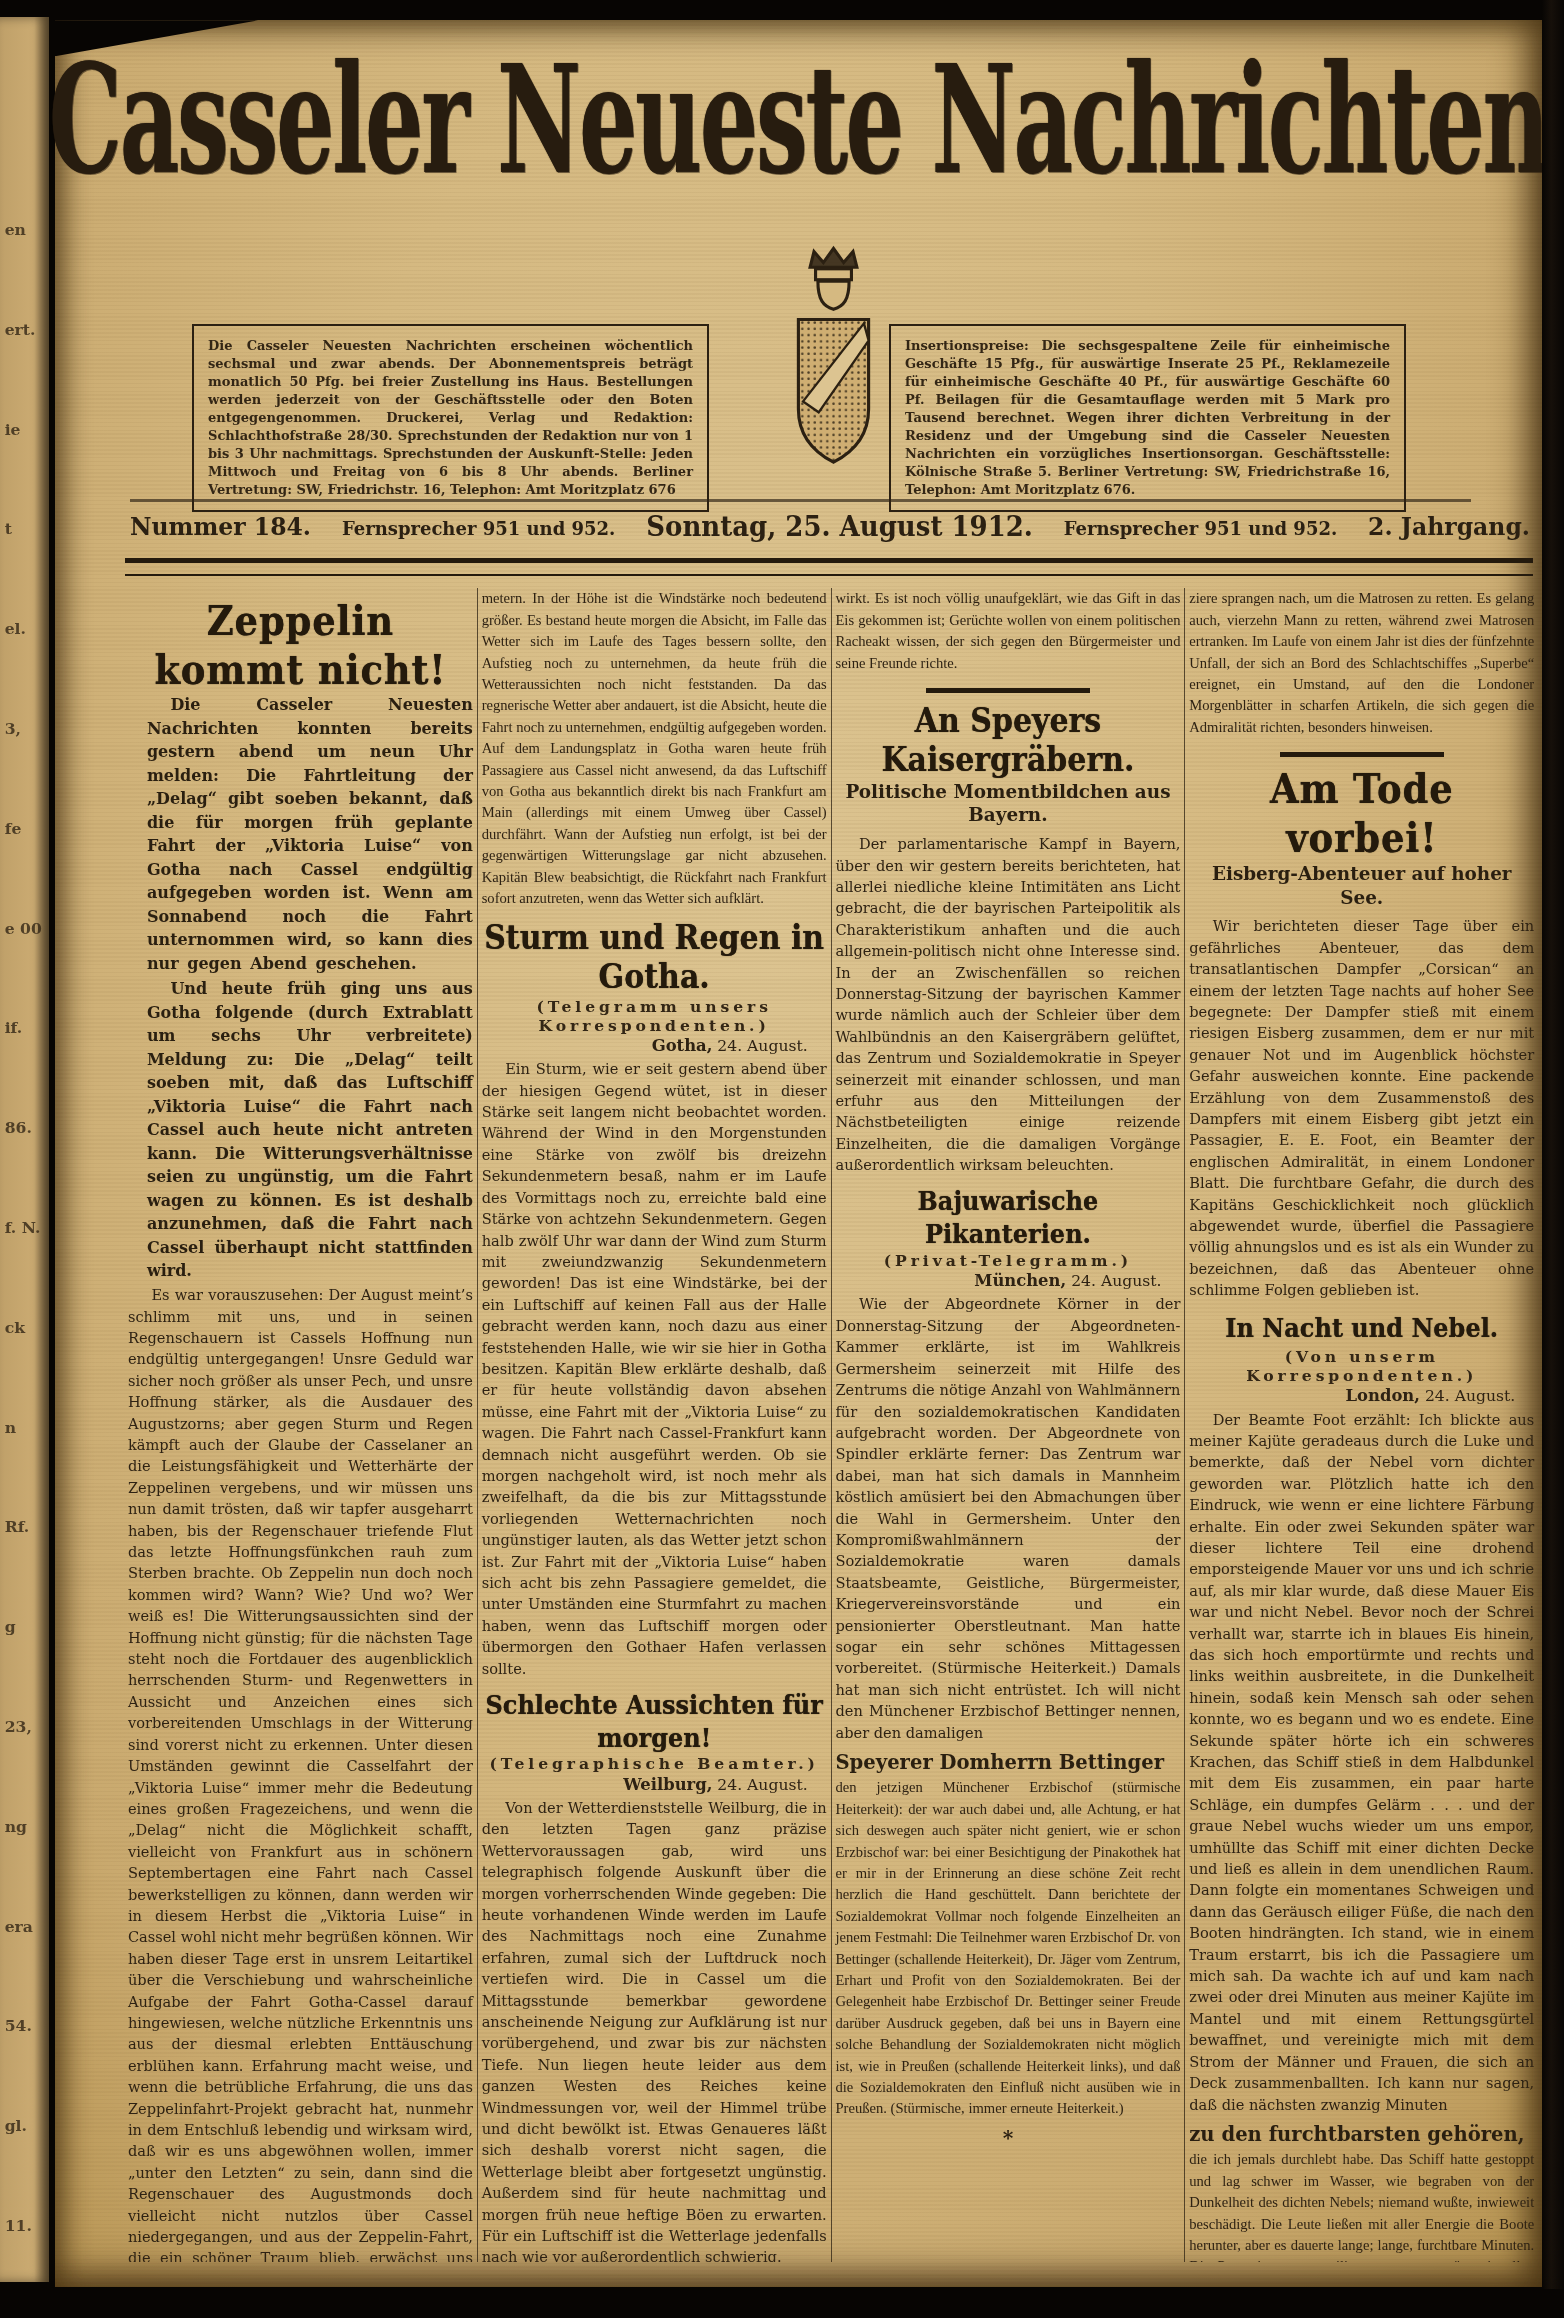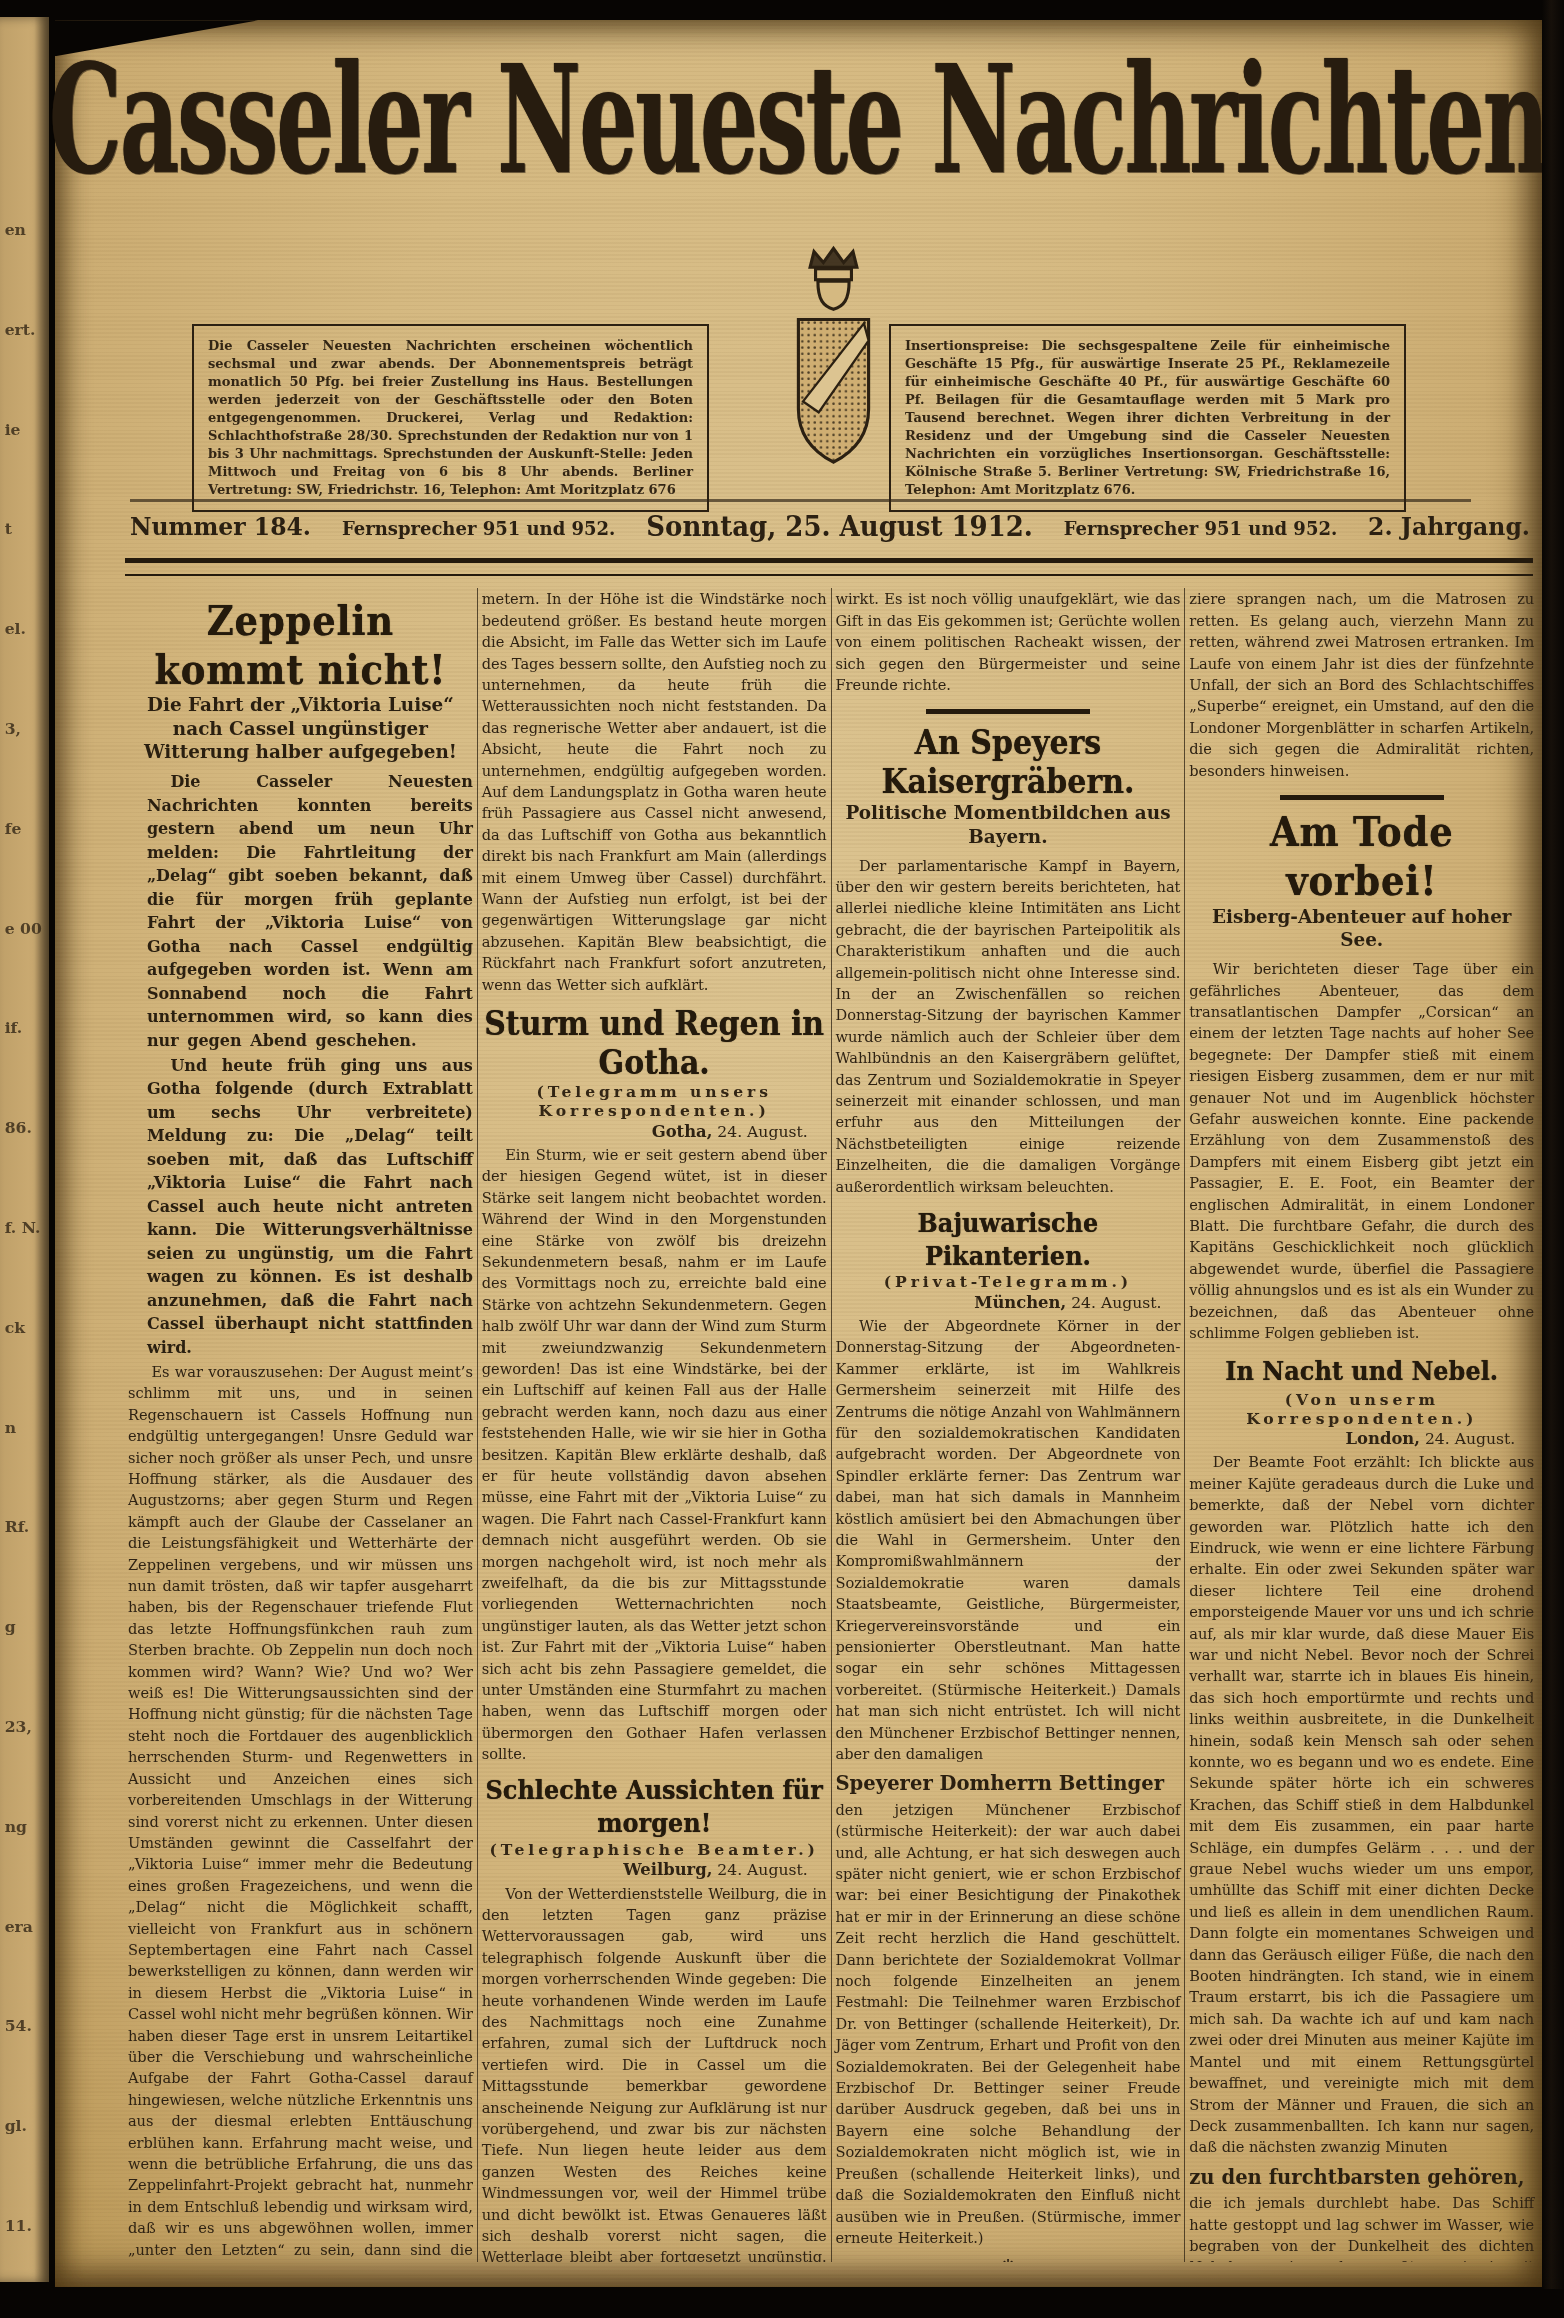--- a/index.html
+++ b/index.html
@@ -62,21 +62,21 @@
   .columns{
     position:absolute;left:69px;top:568px;width:1417px;height:1674px;
     display:flex;gap:0;
   }
   .col{
     width:345px;height:100%;overflow:hidden;flex:0 0 auto;
     padding:0 3.9px;text-align:justify;
   }
   .col + .col{border-left:1.6px solid rgba(43,32,18,.75);}
   p.b{margin:0 0 1.6px 0;font-size:14.6px;line-height:21.4px;text-indent:23.5px;color:#2e2213;}
-  p.b.ni{text-indent:0;}
+  p.b.ni{text-indent:0;font-family:Liberation Serif, serif;}
   p.b.lead{font-size:16px;line-height:23.5px;margin-left:19px;word-spacing:3.1px;font-weight:bold;color:#2a1f10;}
   .h1{font-weight:bold;text-align:center;color:#241a0c;margin:12.5px 0 4.7px 0;transform:scaleY(1.12);text-shadow:0 0 0.8px #241a0c;}
   .h1.xl{font-size:37px;letter-spacing:0.8px;}
   .h1.lg{font-size:30px;}
   .h1.md{font-size:24px;}
   .h2{font-weight:bold;text-align:center;font-size:18.4px;line-height:23.5px;margin:1.6px 0 6.3px 0;color:#2a1f10;}
   .h2.inline-l{text-align:left;font-size:19.6px;margin:7.8px 0 3.1px 0;}
   .tg{text-align:center;font-size:15.6px;letter-spacing:3.9px;margin:0 0 1.6px 0;font-weight:bold;color:#332615;}
   .dl{text-align:right;font-size:15.6px;margin:0 19px 3.1px 0;color:#2e2213;}
   .dl b{font-size:16.4px;}
@@ -153,21 +153,20 @@
     <span class="date">Sonntag, 25. August 1912.</span>
     <span class="tel">Fernsprecher 951 und 952.</span>
     <span class="vol">2. Jahrgang.</span>
   </div>
 
   <div class="doublerule"></div>
 
   <div class="columns">
       <div class="col">
         <div class="h1 xl">Zeppelin kommt nicht!</div>
-        <div class="h2">Die Fahrt der „Viktoria Luise“ nach Cassel ungünstiger Witterung halber aufgegeben!</div>
         <p class="b lead">Die Casseler Neuesten Nachrichten konnten bereits gestern abend um neun Uhr melden: Die Fahrtleitung der „Delag“ gibt soeben bekannt, daß die für morgen früh geplante Fahrt der „Viktoria Luise“ von Gotha nach Cassel endgültig aufgegeben worden ist. Wenn am Sonnabend noch die Fahrt unternommen wird, so kann dies nur gegen Abend geschehen.</p>
         <p class="b lead">Und heute früh ging uns aus Gotha folgende (durch Extrablatt um sechs Uhr verbreitete) Meldung zu: Die „Delag“ teilt soeben mit, daß das Luftschiff „Viktoria Luise“ die Fahrt nach Cassel auch heute nicht antreten kann. Die Witterungsverhältnisse seien zu ungünstig, um die Fahrt wagen zu können. Es ist deshalb anzunehmen, daß die Fahrt nach Cassel überhaupt nicht stattfinden wird.</p>
         <p class="b">Es war vorauszusehen: Der August meint’s schlimm mit uns, und in seinen Regenschauern ist Cassels Hoffnung nun endgültig untergegangen! Unsre Geduld war sicher noch größer als unser Pech, und unsre Hoffnung stärker, als die Ausdauer des Augustzorns; aber gegen Sturm und Regen kämpft auch der Glaube der Casselaner an die Leistungsfähigkeit und Wetterhärte der Zeppelinen vergebens, und wir müssen uns nun damit trösten, daß wir tapfer ausgeharrt haben, bis der Regenschauer triefende Flut das letzte Hoffnungsfünkchen rauh zum Sterben brachte. Ob Zeppelin nun doch noch kommen wird? Wann? Wie? Und wo? Wer weiß es! Die Witterungsaussichten sind der Hoffnung nicht günstig; für die nächsten Tage steht noch die Fortdauer des augenblicklich herrschenden Sturm- und Regenwetters in Aussicht und Anzeichen eines sich vorbereitenden Umschlags in der Witterung sind vorerst nicht zu erkennen. Unter diesen Umständen gewinnt die Casselfahrt der „Viktoria Luise“ immer mehr die Bedeutung eines großen Fragezeichens, und wenn die „Delag“ nicht die Möglichkeit schafft, vielleicht von Frankfurt aus in schönern Septembertagen eine Fahrt nach Cassel bewerkstelligen zu können, dann werden wir in diesem Herbst die „Viktoria Luise“ in Cassel wohl nicht mehr begrüßen können. Wir haben dieser Tage erst in unsrem Leitartikel über die Verschiebung und wahrscheinliche Aufgabe der Fahrt Gotha-Cassel darauf hingewiesen, welche nützliche Erkenntnis uns aus der diesmal erlebten Enttäuschung erblühen kann. Erfahrung macht weise, und wenn die betrübliche Erfahrung, die uns das Zeppelinfahrt-Projekt gebracht hat, nunmehr in dem Entschluß lebendig und wirksam wird, daß wir es uns abgewöhnen wollen, immer „unter den Letzten“ zu sein, dann sind die Regenschauer des Augustmonds doch vielleicht nicht nutzlos über Cassel niedergegangen, und aus der Zeppelin-Fahrt, die ein schöner Traum blieb, erwächst uns dann eine Wirklichkeit, die wertvoller sein kann, als das imposanteste Schauspiel draußen auf dem Forst . . .!</p>
       </div>
       <div class="col">
         <p class="b ni">metern. In der Höhe ist die Windstärke noch bedeutend größer. Es bestand heute morgen die Absicht, im Falle das Wetter sich im Laufe des Tages bessern sollte, den Aufstieg noch zu unternehmen, da heute früh die Wetteraussichten noch nicht feststanden. Da das regnerische Wetter aber andauert, ist die Absicht, heute die Fahrt noch zu unternehmen, endgültig aufgegeben worden. Auf dem Landungsplatz in Gotha waren heute früh Passagiere aus Cassel nicht anwesend, da das Luftschiff von Gotha aus bekanntlich direkt bis nach Frankfurt am Main (allerdings mit einem Umweg über Cassel) durchfährt. Wann der Aufstieg nun erfolgt, ist bei der gegenwärtigen Witterungslage gar nicht abzusehen. Kapitän Blew beabsichtigt, die Rückfahrt nach Frankfurt sofort anzutreten, wenn das Wetter sich aufklärt.</p>
         <div class="h1 lg">Sturm und Regen in Gotha.</div>
         <div class="tg">(Telegramm unsers Korrespondenten.)</div>
         <div class="dl"><b>Gotha,</b> 24. August.</div>
         <p class="b">Ein Sturm, wie er seit gestern abend über der hiesigen Gegend wütet, ist in dieser Stärke seit langem nicht beobachtet worden. Während der Wind in den Morgenstunden eine Stärke von zwölf bis dreizehn Sekundenmetern besaß, nahm er im Laufe des Vormittags noch zu, erreichte bald eine Stärke von achtzehn Sekundenmetern. Gegen halb zwölf Uhr war dann der Wind zum Sturm mit zweiundzwanzig Sekundenmetern geworden! Das ist eine Windstärke, bei der ein Luftschiff auf keinen Fall aus der Halle gebracht werden kann, noch dazu aus einer feststehenden Halle, wie wir sie hier in Gotha besitzen. Kapitän Blew erklärte deshalb, daß er für heute vollständig davon absehen müsse, eine Fahrt mit der „Viktoria Luise“ zu wagen. Die Fahrt nach Cassel-Frankfurt kann demnach nicht ausgeführt werden. Ob sie morgen nachgeholt wird, ist noch mehr als zweifelhaft, da die bis zur Mittagsstunde vorliegenden Wetternachrichten noch ungünstiger lauten, als das Wetter jetzt schon ist. Zur Fahrt mit der „Viktoria Luise“ haben sich acht bis zehn Passagiere gemeldet, die unter Umständen eine Sturmfahrt zu machen haben, wenn das Luftschiff morgen oder übermorgen den Gothaer Hafen verlassen sollte.</p>

